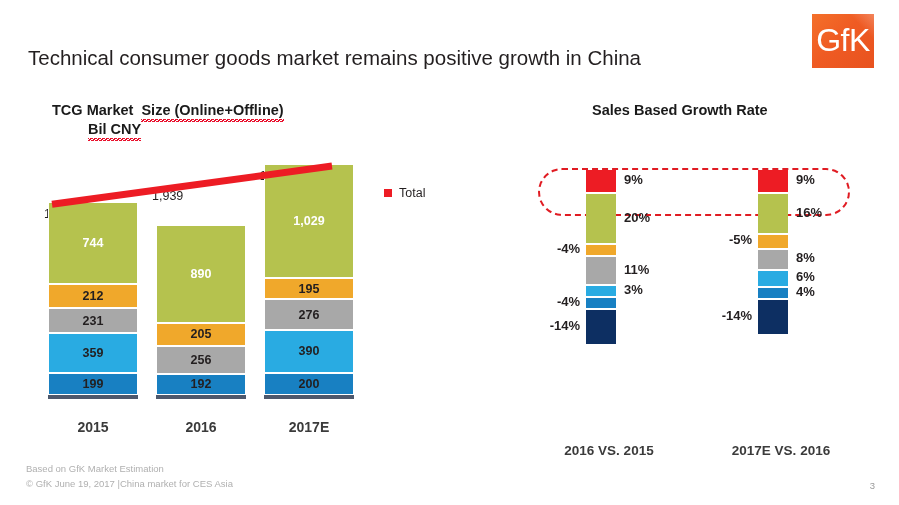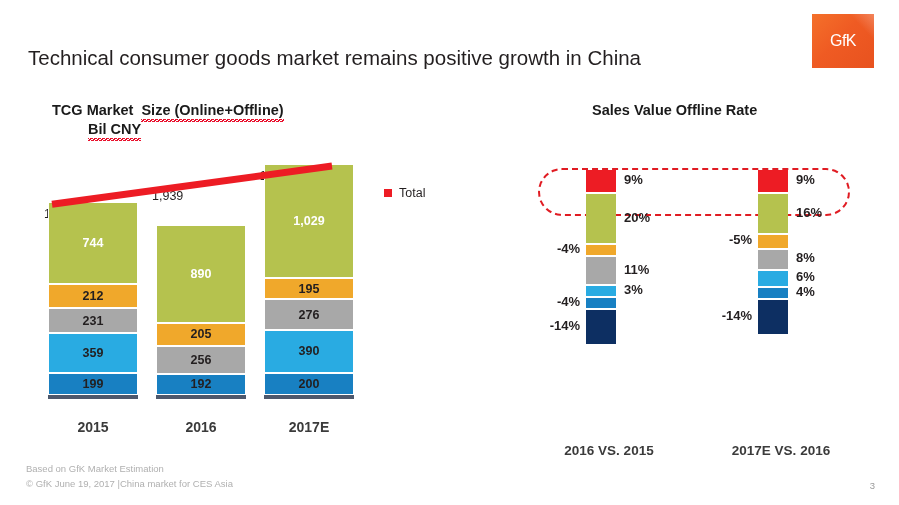--- a/index.html
+++ b/index.html
@@ -26,21 +26,21 @@
     background: linear-gradient(135deg, #f4702a 0%, #ef5b23 45%, #e8521f 100%);
     overflow: hidden;
   }
   #gfk-logo .logo-text {
     position: absolute;
     left: 0; right: 0;
     top: 50%;
     transform: translateY(-52%);
     text-align: center;
     color: #ffffff;
-    font-size: 16px;
+    font-size: 32px;
     font-weight: normal;
     letter-spacing: -0.5px;
     font-family: "Liberation Sans", sans-serif;
   }
   #gfk-logo .logo-shine {
     position: absolute;
     right: -4px;
     top: -14px;
     width: 30px;
     height: 42px;
@@ -223,21 +223,21 @@
 
 <div id="slide-title">Technical consumer goods market remains positive growth in China</div>
 
 <div class="chart-heading" id="left-chart-title">
   <span>TCG Market</span>
   <span>&nbsp;</span><span class="spell">Size (Online+Offline)</span>
   <br>
   <span style="margin-left:36px" class="spell">Bil CNY</span>
 </div>
 
-<div class="chart-heading" id="right-chart-title">Sales Value Offline Rate</div>
+<div class="chart-heading" id="right-chart-title">Sales Based Growth Rate</div>
 
 <div id="left-chart">
   <div class="total-label" id="tl0" style="left: 4px; top: 23.2188px;">1,775</div>
   <div class="total-label" id="tl1" style="left: 112px; top: 4.65625px; text-align: right;">1,939</div>
   <div class="total-label" id="tl2" style="left: 220px; top: -14.9219px;">2,113</div>
 
   <div class="stack-col c0">
       <div class="seg onwhite" style="height: 82.212px; background: rgb(181, 194, 78);">744</div>
       <div class="seg" style="height: 23.426px; background: rgb(240, 168, 43);">212</div>
       <div class="seg" style="height: 25.5255px; background: rgb(168, 168, 168);">231</div>

